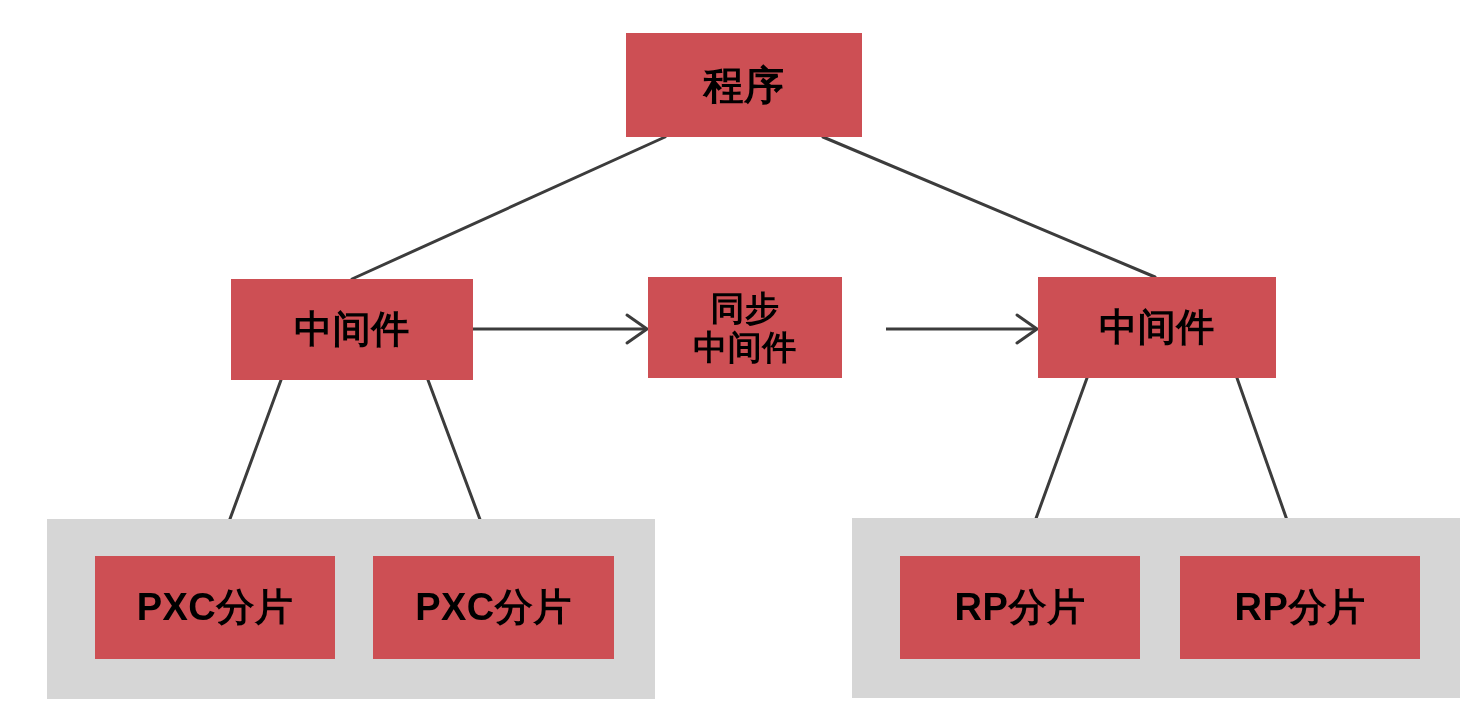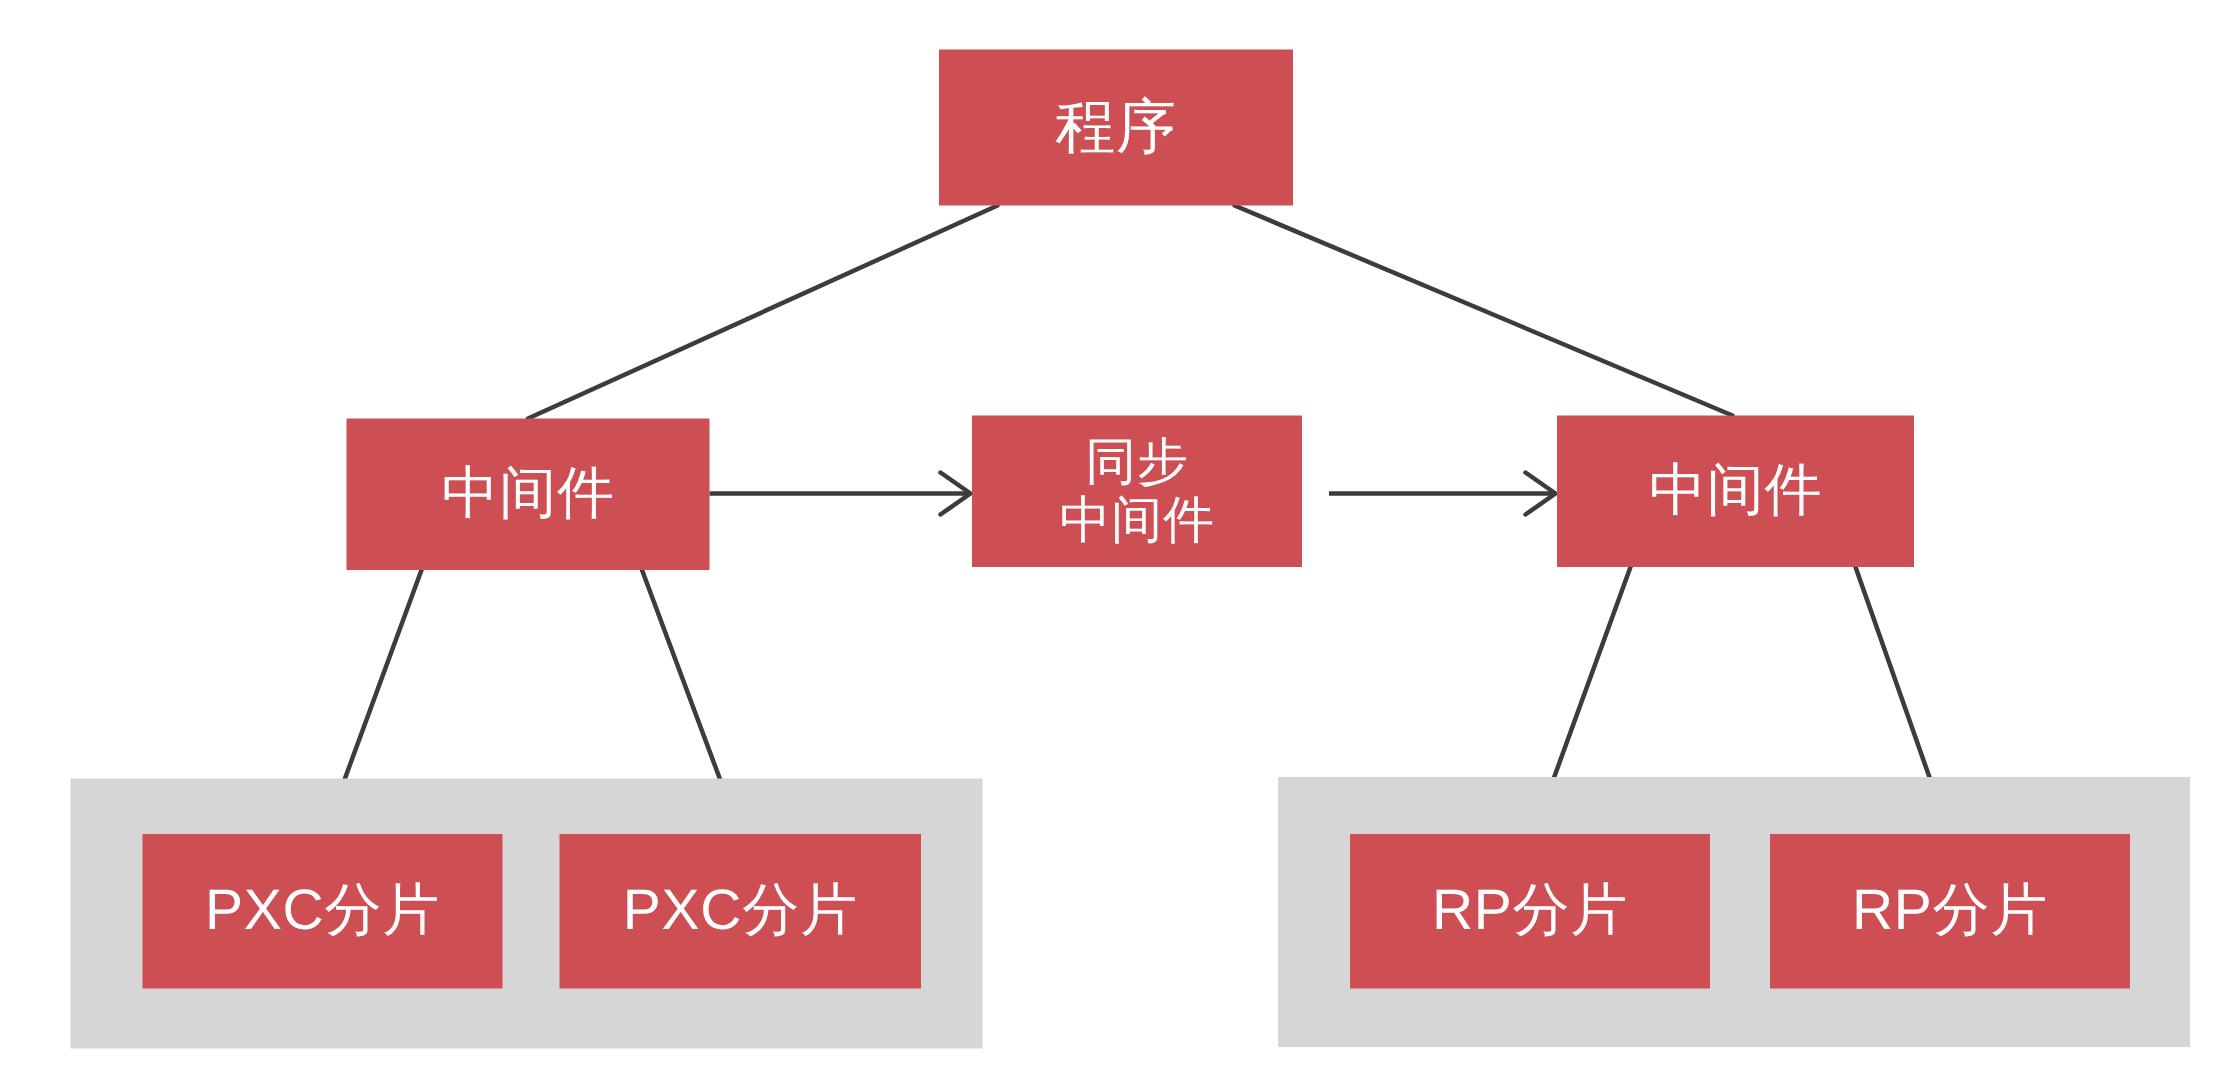--- a/index.html
+++ b/index.html
@@ -25,38 +25,38 @@
     height: 721px;
     pointer-events: none;
   }
   .group-box {
     position: absolute;
     background: #D6D6D6;
   }
   .node {
     position: absolute;
     background: #CD4F54;
-    color: #ffffff;
+    color: #000000;
     display: flex;
     align-items: center;
     justify-content: center;
     text-align: center;
     line-height: 1.12;
-    font-weight: 400;
+    font-weight: 700;
     letter-spacing: 0.5px;
     box-sizing: border-box;
   }
   .node .label {
     display: block;
     white-space: pre-line;
   }
   
   #node-program      { left: 626px; top: 33px;  width: 236px; height: 104px; font-size: 40px; }
   #node-mw-left      { left: 231px; top: 279px; width: 242px; height: 101px; font-size: 38px; }
-  #node-mw-sync      { left: 648px; top: 277px; width: 220px; height: 101px; font-size: 34px; }
+  #node-mw-sync      { left: 648px; top: 277px; width: 194px; height: 101px; font-size: 34px; }
   #node-mw-right     { left: 1038px; top: 277px; width: 238px; height: 101px; font-size: 38px; }
 
   #group-left        { left: 47px;  top: 519px; width: 608px; height: 180px; }
   #group-right       { left: 852px; top: 518px; width: 608px; height: 180px; }
 
   #node-pxc-1        { left: 95px;  top: 556px; width: 240px; height: 103px; font-size: 38px; }
   #node-pxc-2        { left: 373px; top: 556px; width: 241px; height: 103px; font-size: 38px; }
   #node-rp-1         { left: 900px; top: 556px; width: 240px; height: 103px; font-size: 38px; }
   #node-rp-2         { left: 1180px;top: 556px; width: 240px; height: 103px; font-size: 38px; }
 </style>

